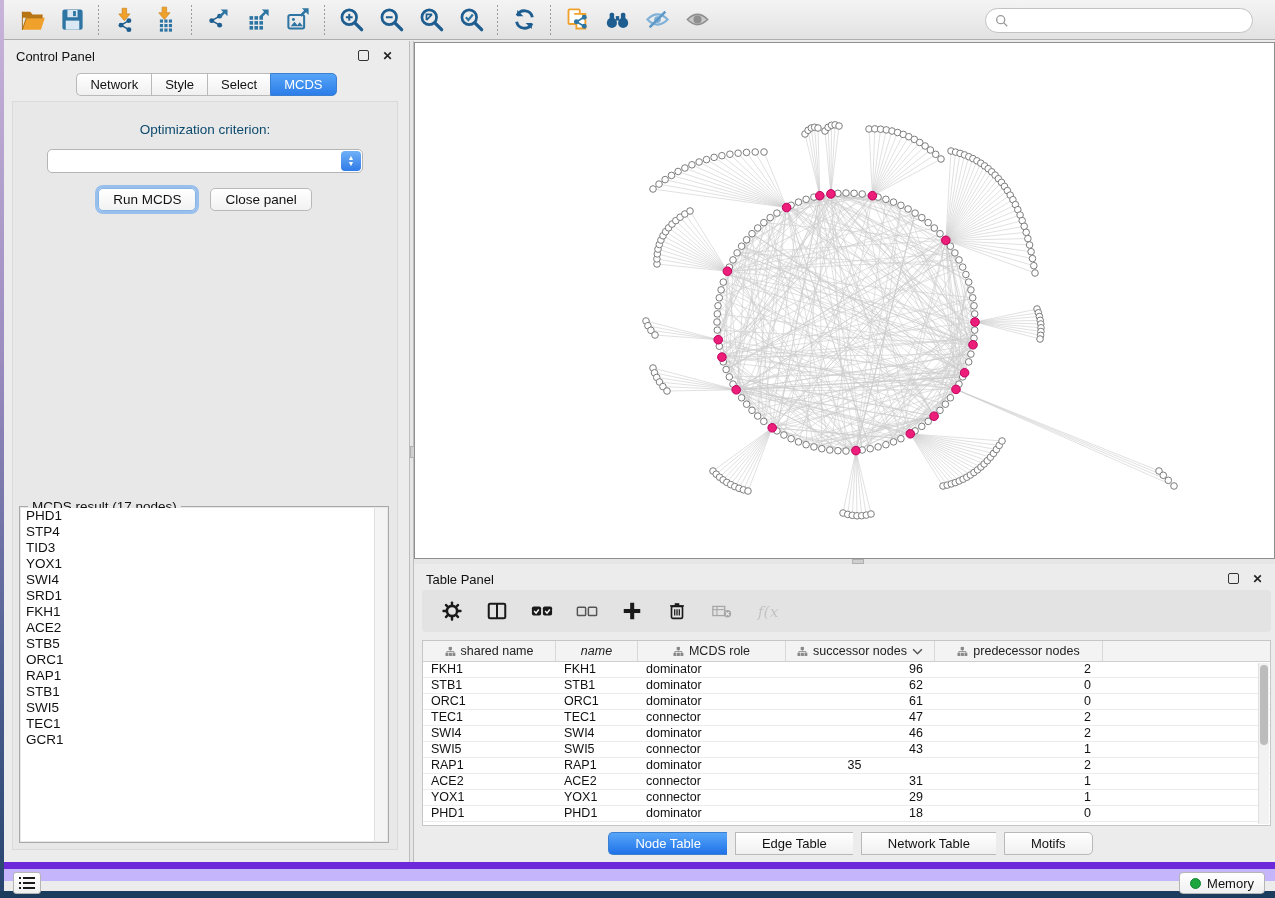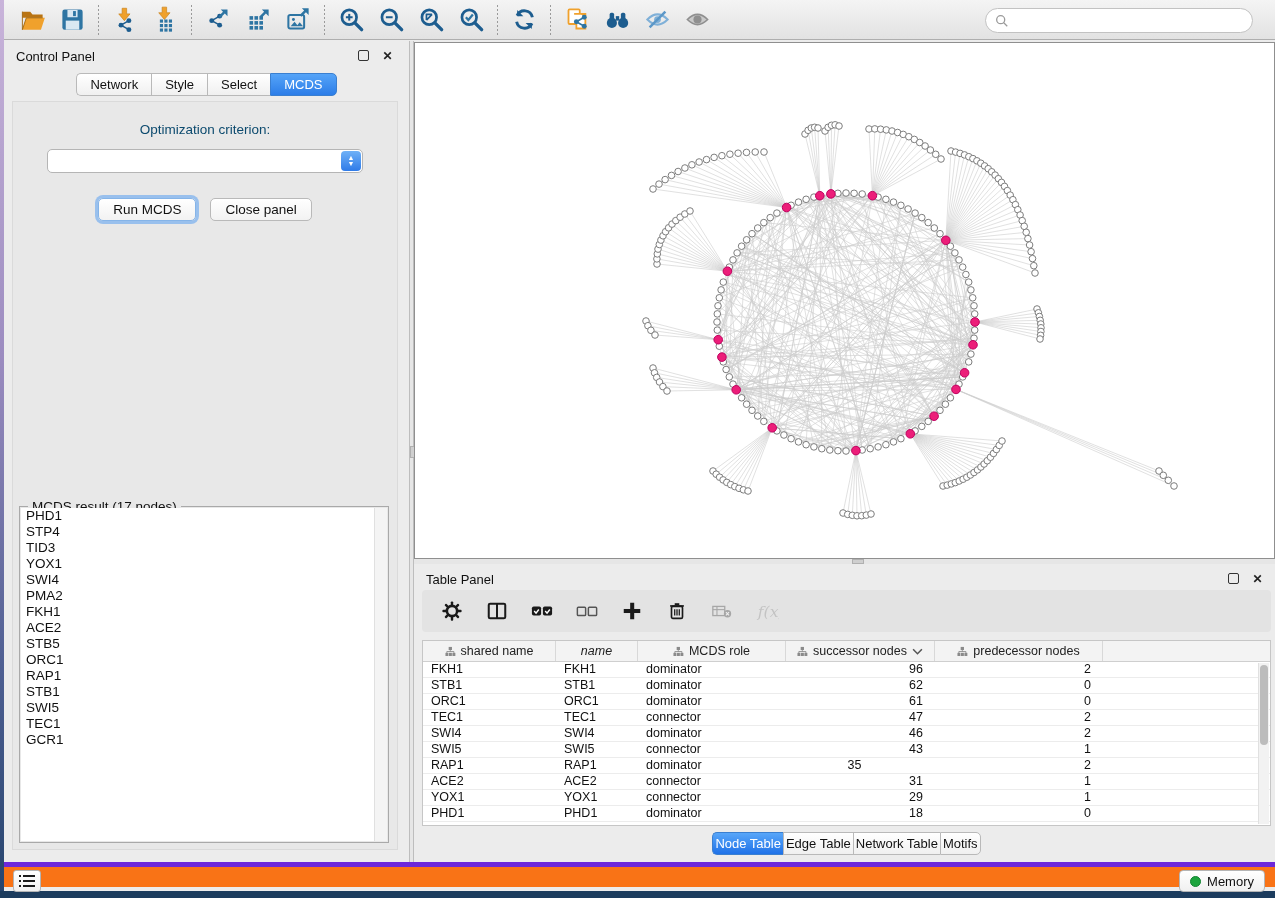--- a/index.html
+++ b/index.html
@@ -40,21 +40,21 @@
     background:#e8e8e8; border:1px solid #dadada; }
   .opt-label { text-align:center; margin-top:20px; font-size:13.5px; color:#0c4a6e; }
   .combo { margin:12px auto 0; width:316px; height:24px; background:#fff; border:1px solid #b5b5b5;
     border-radius:5px; display:flex; align-items:center; position:relative; }
   .combo-text { flex:1; font-size:13px; padding-left:10px; color:#111; white-space:nowrap; }
   .combo-step { position:absolute; right:1px; top:1px; width:20px; height:20px; border-radius:4px;
     background:linear-gradient(#6fb1f7,#2f7be8); display:flex; flex-direction:column; align-items:center; justify-content:center; color:#fff; }
   .combo-step span { font-size:7px; line-height:6px; }
   .btn-row { display:flex; justify-content:center; gap:14px; margin-top:15px; }
   .mac-btn { font-size:13.5px; padding:3px 14px; background:linear-gradient(#ffffff,#f2f2f2);
-    border:1px solid #b9b9b9; border-radius:5px; color:#111;margin-top:10px; }
+    border:1px solid #b9b9b9; border-radius:5px; color:#111; }
   .mac-btn.focused { box-shadow:0 0 0 3px rgba(110,170,240,.65); border-color:#85b4e8; }
   .result-box { position:absolute; left:6px; right:8px; top:404px; bottom:6px; border:1px solid #a9a9a9; }
   .result-legend { position:absolute; left:8px; top:-8px; background:#e8e8e8; padding:0 4px; font-size:13.5px; color:#111; }
   .result-list { position:absolute; inset:1px; background:#fff; overflow:hidden; }
   .result-item { font-size:13.5px; line-height:16px; padding-left:5px; color:#111; }
   .result-scroll { position:absolute; right:1px; top:1px; bottom:1px; width:13px; background:#f4f4f4; border-left:1px solid #e0e0e0; }
 
   
   .v-divider { position:absolute; left:405px; top:41px; width:5px; height:821px; background:#e6e6e6;
     border-left:1px solid #bdbdbd; border-right:1px solid #bdbdbd; }
@@ -85,28 +85,28 @@
   .dt-h { display:flex; align-items:center; justify-content:center; gap:5px; font-size:12.5px; color:#222;
     border-right:1px solid #d8d8d8; overflow:hidden; }
   .dt-h svg { width:11px; height:11px; flex:none; }
   .dt-row { display:flex; height:16px; border-bottom:1px solid #ececec; background:#fff; }
   .dt-c { font-size:12.5px; color:#111; overflow:hidden; white-space:nowrap; }
   .dt-c.l { padding-left:8px; text-align:left; }
   .dt-c.r { padding-right:12px; text-align:right; }
   .dt-scroll { position:absolute; right:1px; top:22px; bottom:1px; width:11px; background:#f2f2f2; border-left:1px solid #e0e0e0; }
   .dt-thumb { position:absolute; left:1px; right:1px; top:2px; height:80px; background:#bcbcbc; border-radius:5px; }
   .tp-tabs { position:absolute; left:0; right:0; top:268px; display:flex; justify-content:center; }
-  .tp-tab { font-size:13px; padding:3px 2px; background:linear-gradient(#ffffff,#f0f0f0);
-    border:1px solid #b9b9b9; border-right:none; color:#111; }
+  .tp-tab { font-size:13px; padding:3px 26px; background:linear-gradient(#ffffff,#f0f0f0);
+    border:1px solid #b9b9b9; border-right:none; color:#111;margin-left:8px; }
   .tp-tab:first-child { border-radius:5px 0 0 5px; }
   .tp-tab:last-child { border-radius:0 5px 5px 0; border-right:1px solid #b9b9b9; }
   .tp-tab.active { background:linear-gradient(#58a6f9,#1f72e8); color:#fff; border-color:#3a7fd0; }
 
   
-  .status-bar { position:absolute; left:0; right:0; top:862px; height:25px; background:#f97316; border-top:5px solid #6d28d9; }
+  .status-bar { position:absolute; left:0; right:0; top:862px; height:19px; background:#c4b5fd; border-top:7px solid #6d28d9; }
   .sb-left { position:absolute; left:9px; top:3px; width:28px; height:22px; background:linear-gradient(#fff,#f0f0f0);
     border:1px solid #b5b5b5; border-radius:3px; display:flex; align-items:center; justify-content:center; }
   .sb-mem { position:absolute; right:10px; top:3px; height:22px; padding:0 10px; background:linear-gradient(#fff,#f0f0f0);
     border:1px solid #b5b5b5; border-radius:4px; display:flex; align-items:center; gap:6px; font-size:13px; color:#111; }
   .mem-dot { width:11px; height:11px; border-radius:50%; background:#1da53e; border:1px solid #128432; }
 </style>
 </head>
 <body>
 
 <div class="desktop-left"></div>
@@ -300,21 +300,21 @@
         <button class="mac-btn">Close panel</button>
       </div>
       <div class="result-box">
         <span class="result-legend">MCDS result (17 nodes)</span>
         <div class="result-list" id="result-list">
             <div class="result-item">PHD1</div>
             <div class="result-item">STP4</div>
             <div class="result-item">TID3</div>
             <div class="result-item">YOX1</div>
             <div class="result-item">SWI4</div>
-            <div class="result-item">PMA2</div>
+            <div class="result-item">SRD1</div>
             <div class="result-item">FKH1</div>
             <div class="result-item">ACE2</div>
             <div class="result-item">STB5</div>
             <div class="result-item">ORC1</div>
             <div class="result-item">RAP1</div>
             <div class="result-item">STB1</div>
             <div class="result-item">SWI5</div>
             <div class="result-item">TEC1</div>
             <div class="result-item">GCR1</div>
           </div>

